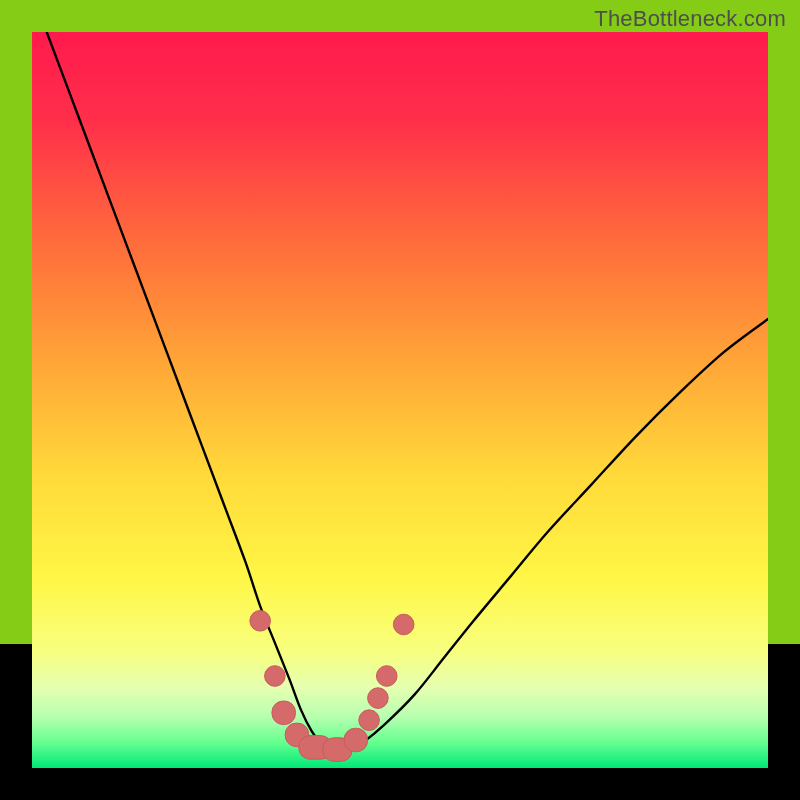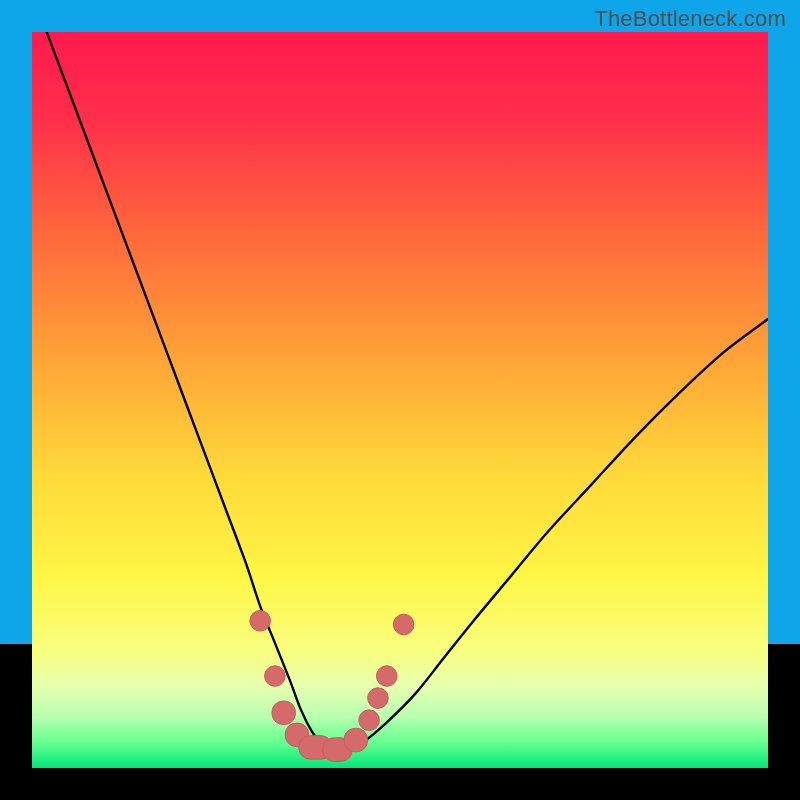--- a/index.html
+++ b/index.html
@@ -10,21 +10,21 @@
     background: #000;
     overflow: hidden;
     font-family: Arial, Helvetica, sans-serif;
   }
   .frame {
     position: absolute;
     top: 0;
     left: 0;
     width: 800px;
     height: 644px;
-    background: #0ea5e9;
+    background: #84cc16;
   }
   .plot {
     position: absolute;
     top: 32px;
     left: 32px;
     width: 736px;
     height: 736px;
   }
   .watermark {
     position: absolute;

